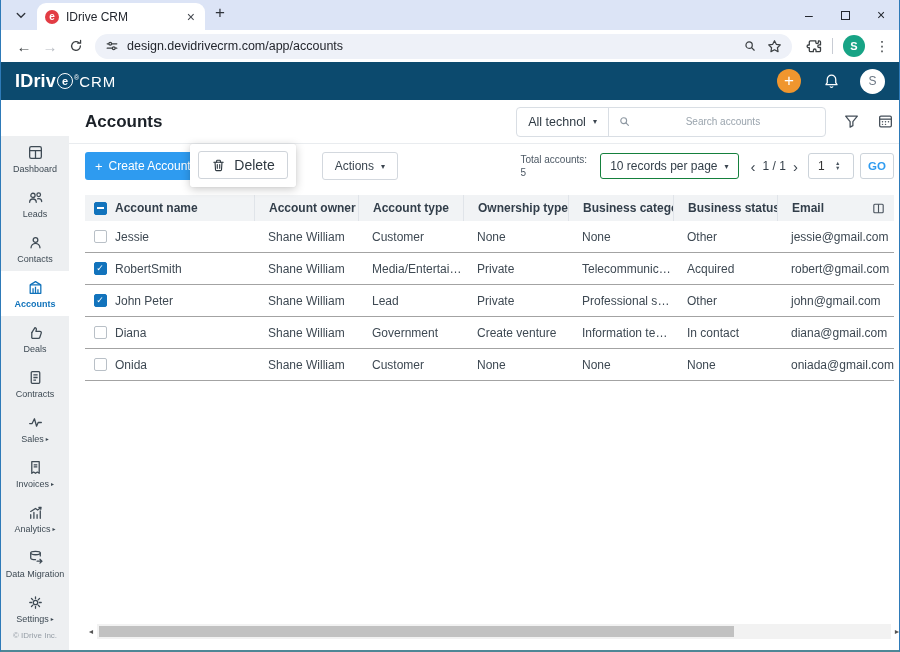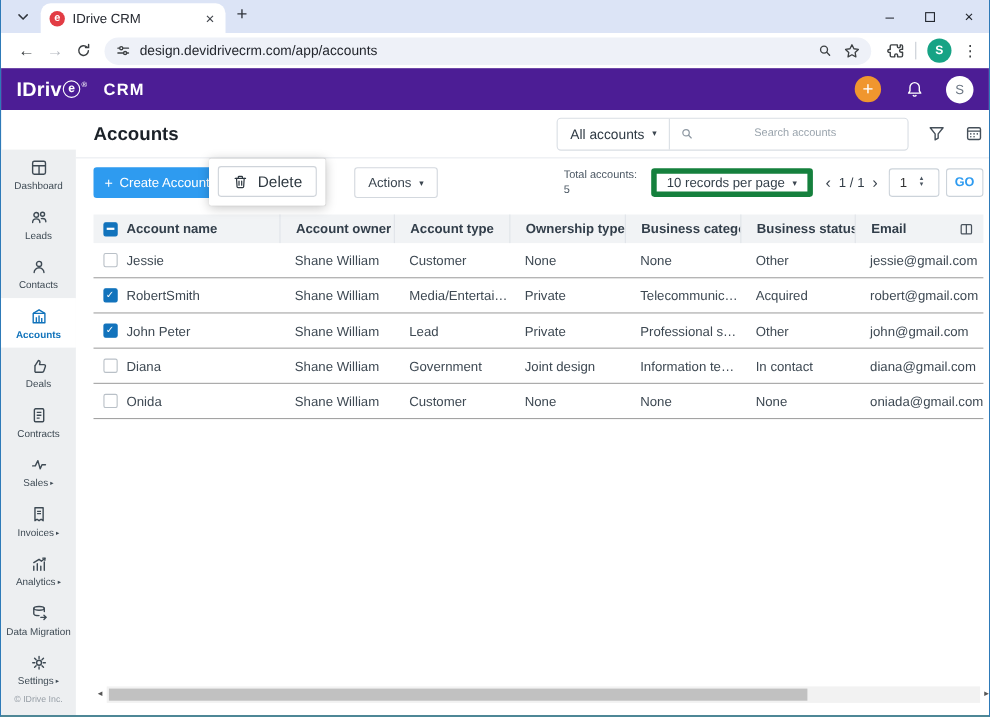--- a/index.html
+++ b/index.html
@@ -26,26 +26,26 @@
   .nav-ic.disabled { color:#b6bac1; }
   .urlpill { flex:1; height:25px; margin:0 6px; background:#eef1f8; border-radius:13px; display:flex; align-items:center; padding:0 10px; }
   .url-text { flex:1; font-size:12.5px; color:#24272e; margin-left:8px; white-space:nowrap; overflow:hidden; }
   .pill-ic { margin-left:10px; display:flex; align-items:center; color:#3c4043; }
   .chrome-ic { margin-left:8px; display:flex; align-items:center; justify-content:center; color:#3c4043; }
   .vsep { width:1px; height:16px; background:#c8ccd4; margin-left:10px; }
   .chrome-avatar { width:22px; height:22px; border-radius:50%; background:#17a385; color:#fff; font-size:11px; font-weight:bold; display:flex; align-items:center; justify-content:center; margin-left:10px; }
   .dots { font-size:14px; color:#3c4043; margin-left:10px; letter-spacing:0; }
 
   
-  .appheader { height:38px; background:#4c1d95; display:flex; align-items:center; padding:0 14px; color:#fff; }
+  .appheader { height:38px; background:#0c4a6e; display:flex; align-items:center; padding:0 14px; color:#fff; }
   .logo { display:flex; align-items:center; }
   .logo-p1 { font-size:18px; font-weight:bold; letter-spacing:.2px; }
   .logo-e { width:16px; height:16px; border:1.6px solid #fff; border-radius:50%; display:flex; align-items:center; justify-content:center; font-size:11px; font-weight:bold; margin-left:1px; }
   .logo-reg { font-size:7px; align-self:flex-start; margin:3px 0 0 1px; }
-  .logo-p2 { font-size:15px; font-weight:700; letter-spacing:1px; margin-left:15px; }
+  .logo-p2 { font-size:15px; font-weight:400; letter-spacing:1px; margin-left:0; }
   .ah-spacer { flex:1; }
   .plus-btn { width:24px; height:24px; border-radius:50%; background:#f0962e; display:flex; align-items:center; justify-content:center; font-size:17px; color:#fff; }
   .bell { margin-left:22px; display:flex; }
   .ah-avatar { width:25px; height:25px; border-radius:50%; background:#fff; color:#6b7683; font-size:12px; display:flex; align-items:center; justify-content:center; margin-left:20px; }
 
   
   .bodyrow { display:flex; height:550px; }
   .sidebar { width:68px; background:#edeff1; display:flex; flex-direction:column; flex:none;margin-top:36px; }
   .side-item { height:47px; display:flex; flex-direction:column; align-items:center; justify-content:center; gap:3px; color:#3e4a54; font-size:9px; cursor:pointer; }
   .side-item svg { flex:none; }
@@ -70,21 +70,21 @@
 
   
   .toolbar { height:44px; display:flex; align-items:center; padding:0 14px 0 16px; flex:none; }
   .create-btn { height:28px; background:#2e9bf0; border-radius:3px; display:flex; align-items:stretch; color:#fff; cursor:pointer; }
   .create-main { display:flex; align-items:center; gap:6px; padding:0 10px; font-size:12px; }
   .create-plus { font-size:13px; }
   .create-caret { display:flex; align-items:center; padding:0 5px; border-left:1px solid rgba(255,255,255,.45); font-size:8px; }
   .actions-btn { height:28px; margin-left:106px; border:1px solid #d3d8de; border-radius:3px; background:#fff; display:flex; align-items:center; gap:7px; padding:0 12px; font-size:12px; color:#3b4650; cursor:pointer; }
   .tb-spacer { flex:1; }
   .total { font-size:10px; color:#4c5864; display:flex; gap:2px;flex-direction:column; }
-  .records-dd { margin-left:13px; height:26px; border:5px solid #15803d; border-radius:3px; display:flex; align-items:center; gap:7px; padding:0 9px; font-size:12px; color:#333f49; cursor:pointer; }
+  .records-dd { margin-left:13px; height:26px; border:1px solid #15803d; border-radius:3px; display:flex; align-items:center; gap:7px; padding:0 9px; font-size:12px; color:#333f49; cursor:pointer; }
   .pager { margin-left:12px; display:flex; align-items:center; gap:7px; font-size:12px; color:#333e48; }
   .pg-ar { font-size:15px; color:#3b454f; line-height:1; cursor:pointer; }
   .num-box { margin-left:10px; width:46px; height:26px; border:1px solid #ccd3da; border-radius:3px; display:flex; align-items:center; }
   .num-box input { width:24px; border:none; outline:none; font-size:12px; color:#333; padding-left:9px; font-family:"Liberation Sans", sans-serif; }
   .stepper { display:flex; flex-direction:column; align-items:center; margin-left:2px; }
   .stepper span { font-size:5.5px; color:#4a5560; line-height:5px; cursor:pointer; }
   .go-btn { margin-left:6px; width:34px; height:26px; border:1px solid #ccd3da; border-radius:3px; background:#fff; color:#2e9bf0; font-size:11.5px; font-weight:bold; display:flex; align-items:center; justify-content:center; cursor:pointer; }
 
   
   .popup { position:absolute; left:121px; top:44px; width:106px; height:43px; background:#fff; border-radius:2px;
@@ -313,21 +313,21 @@
       <div class="side-footer">© IDrive Inc.</div>
     </div>
 
     <div class="main">
 
       <div class="page-head">
         <div class="page-title">Accounts</div>
         <div class="ph-spacer"></div>
         <div class="view-group">
           <div class="view-filter">
-            <span>All accounts</span>
+            <span>All technol</span>
             <span class="caret">▾</span>
           </div>
           <div class="search-box">
             <svg width="13" height="13" viewBox="0 0 16 16" fill="none" stroke="currentColor" stroke-width="1.4" stroke-linecap="round">
                 <circle cx="7" cy="7" r="3.6"></circle>
                 <path d="M9.8 9.8l3 3"></path>
               </svg>
             <input type="text" placeholder="Search accounts" style="">
           </div>
         </div>
@@ -463,21 +463,21 @@
   </div>
             <div class="trow">
     <div class="cell c-check">
                 <div class="cb">
                   <span class="ck"></span>
                 </div>
               </div>
     <div class="cell c-name">Diana</div>
     <div class="cell c-owner">Shane William</div>
     <div class="cell c-type">Government</div>
-    <div class="cell c-ownership">Joint design</div>
+    <div class="cell c-ownership">Create venture</div>
     <div class="cell c-category">Information technol...</div>
     <div class="cell c-status">In contact</div>
     <div class="cell c-email">diana@gmail.com</div>
   </div>
             <div class="trow">
     <div class="cell c-check">
                 <div class="cb">
                   <span class="ck"></span>
                 </div>
               </div>

